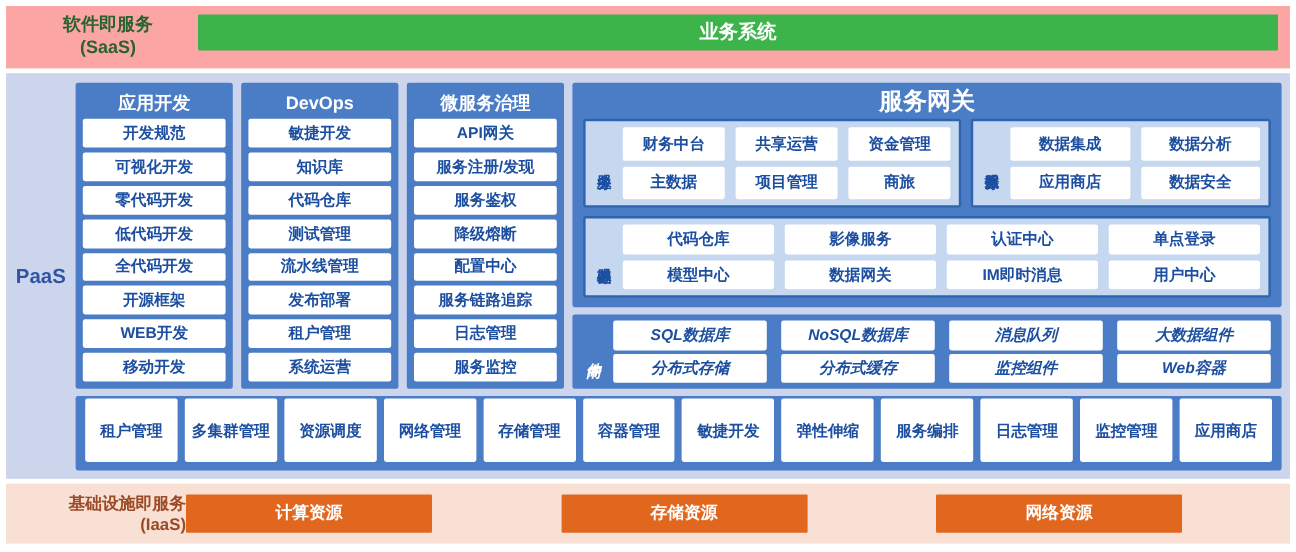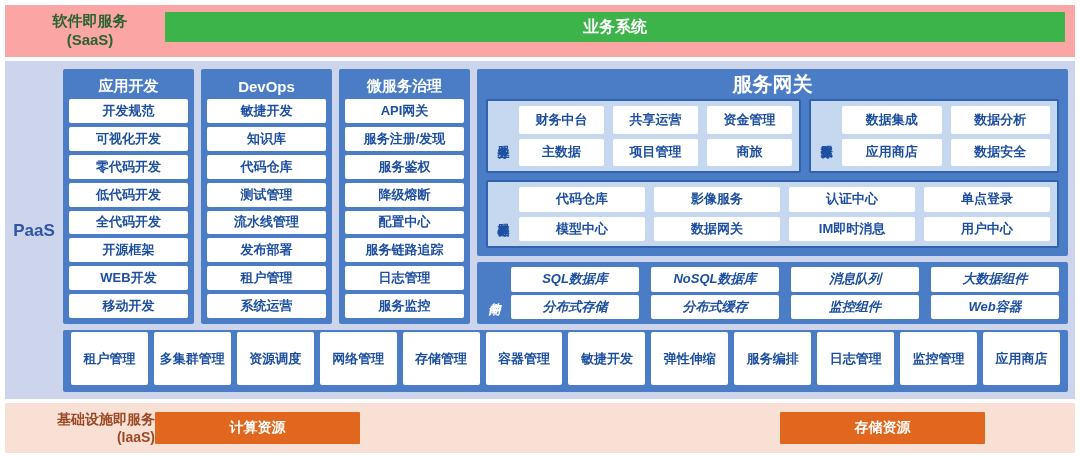--- a/index.html
+++ b/index.html
@@ -257,14 +257,15 @@
 </div>
 
 <div class="band-iaas">
   <div class="iaas-label">
     <div>基础设施即服务</div>
     <div>(IaaS)</div>
   </div>
   <div class="iaas-bars">
     <div class="iaas-bar">计算资源</div>
     <div class="iaas-bar">存储资源</div>
+    <div class="iaas-bar">网络资源</div>
   </div>
 </div>
 
 </body></html>

